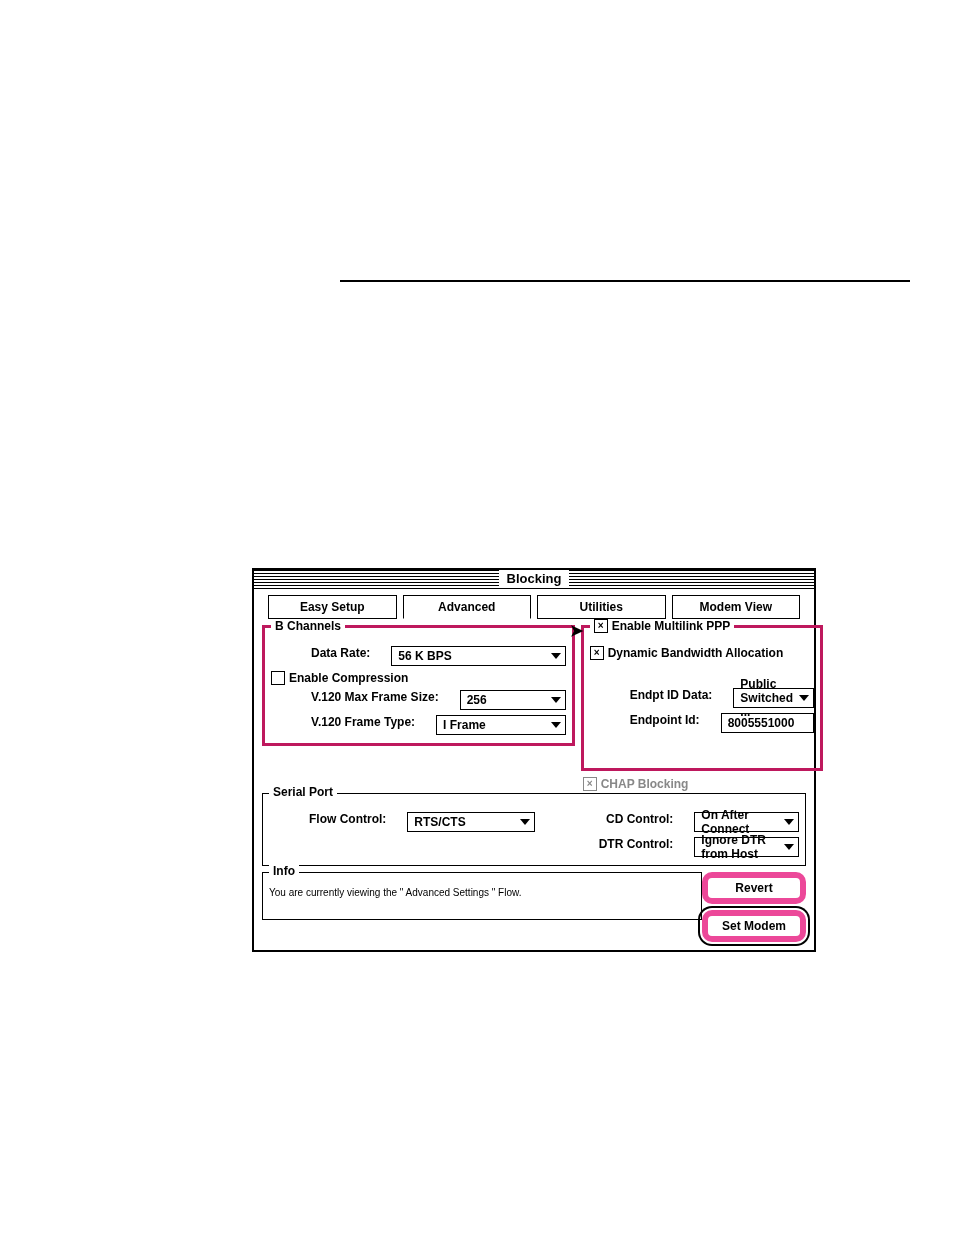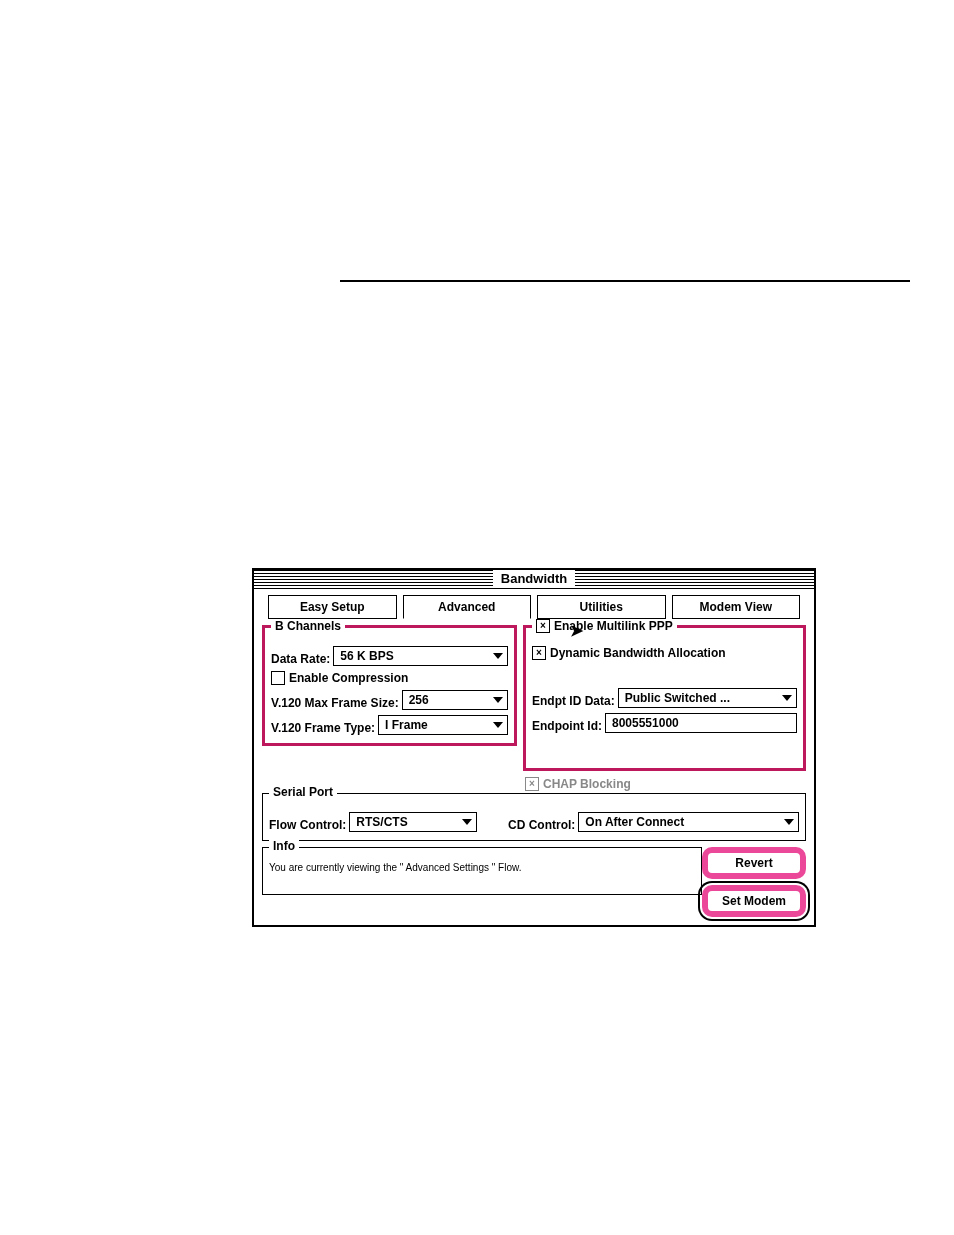--- a/index.html
+++ b/index.html
@@ -109,23 +109,24 @@
     padding: 0 4px;
     font-size: 12px;
     font-weight: bold;
     display: flex;
     align-items: center;
     gap: 4px;
   }
 
   .row {
     display: flex;
-    align-items: flex-end;
-    gap: 3px;
+    align-items: flex-start;
+    gap: 21px;
     margin-bottom: 5px;
+    margin-left: 40px;
   }
   .row:last-child { margin-bottom: 0; }
   .row label {
     font-size: 12px;
     font-weight: bold;
     white-space: nowrap;
   }
 
   .select {
     display: inline-flex;
@@ -258,21 +259,21 @@
 </style>
 </head>
 <body>
 
 <div class="page">
   <div class="hr-top"></div>
 
   <div class="window">
 
     <div class="titlebar">
-      <span class="title">Bandwidth</span>
+      <span class="title">Blocking</span>
     </div>
 
     <div class="body">
 
       <div class="tabs">
         <div class="tab"><span>Easy Setup</span></div>
         <div class="tab active"><span>Advanced</span></div>
         <div class="tab"><span>Utilities</span></div>
         <div class="tab"><span>Modem View</span></div>
       </div>
@@ -360,20 +361,27 @@
                 <span>RTS/CTS</span>
                 <span class="arrow"></span>
               </div>
             </div>
           </div>
           <div class="serial-right">
             <div class="row">
               <label style="width:78px;text-align:right">CD Control:</label>
               <div class="select" style="flex:1">
                 <span>On After Connect</span>
+                <span class="arrow"></span>
+              </div>
+            </div>
+            <div class="row" style="margin-bottom:0">
+              <label style="width:78px;text-align:right">DTR Control:</label>
+              <div class="select" style="flex:1">
+                <span>Ignore DTR from Host</span>
                 <span class="arrow"></span>
               </div>
             </div>
           </div>
         </div>
       </div>
 
       <div class="bottom">
         <div class="info">
           <div class="legend">Info</div>

